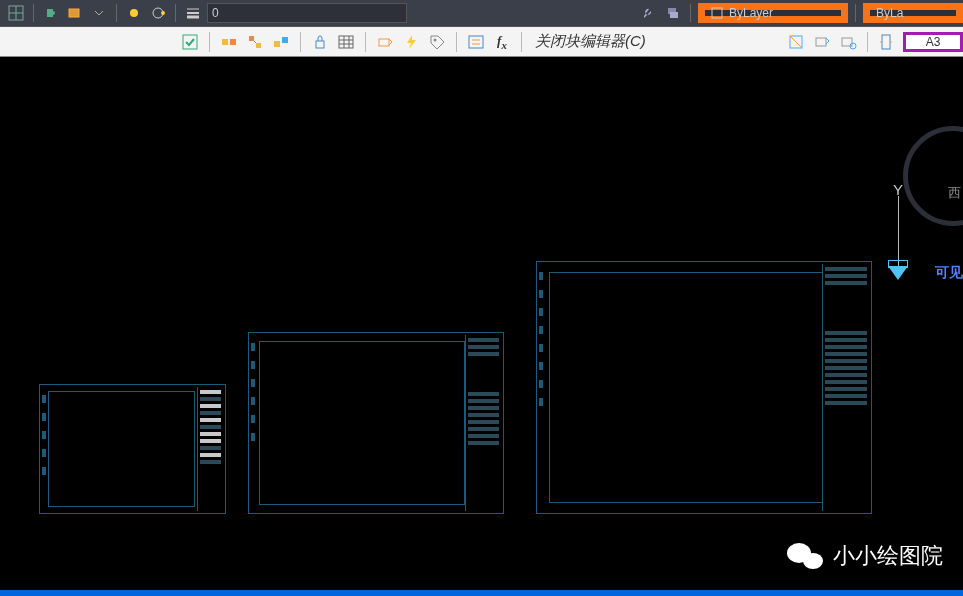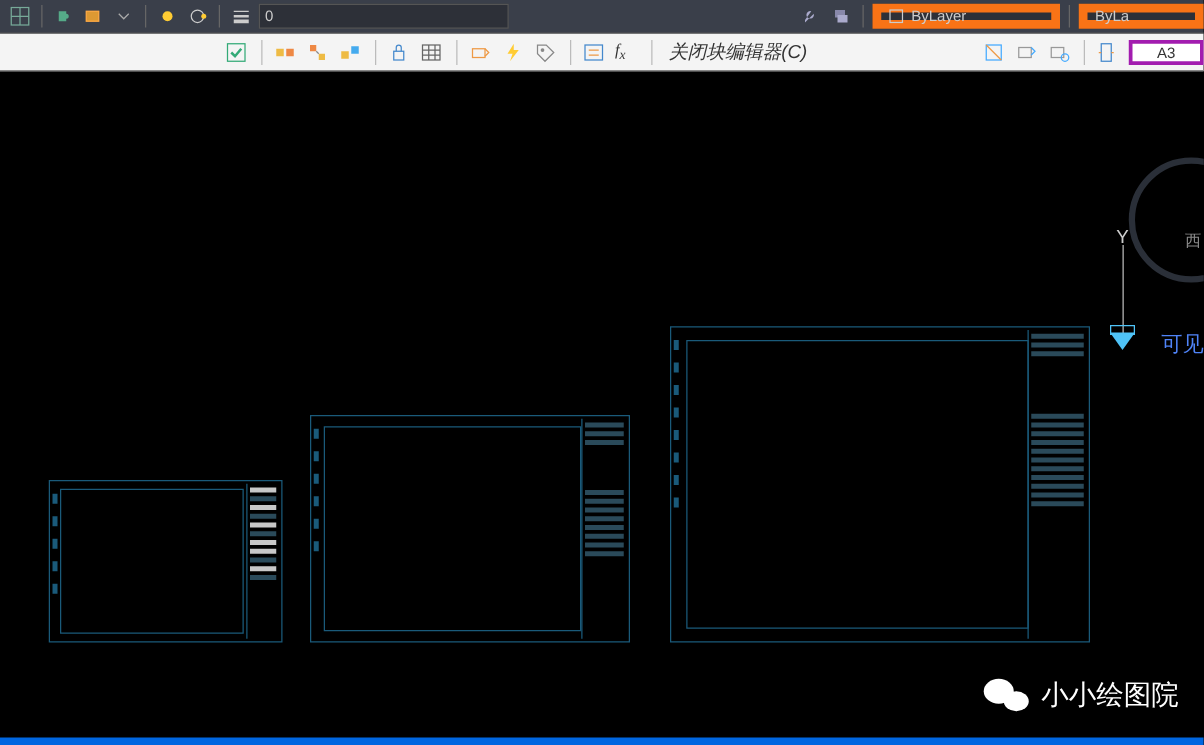--- a/index.html
+++ b/index.html
@@ -52,21 +52,21 @@
     background: #f4f4f4;
     border-bottom: 1px solid #888;
     display: flex;
     align-items: center;
     padding-left: 180px;
     gap: 6px;
     color: #333;
   }
   .tb2-icon {
     width: 20px; height: 20px;
-    display: flex; align-items: center; justify-content: flex-start;
+    display: flex; align-items: center; justify-content: center; font-weight: bold;
   }
   .tb2-sep { width: 1px; height: 20px; background: #bbb; margin: 0 3px; }
   .close-label { font-size: 15px; margin-left: 4px; font-style: italic; }
   .tb2-flex { flex: 1; }
   .tb2-field {
     background: #fff;
     border: 3px solid #a21caf;
     height: 20px;
     min-width: 60px;
     display: flex;
@@ -146,21 +146,22 @@
   .axis-arrow-box {
     position: absolute;
     top: 194px; right: 55px;
     width: 20px; height: 8px;
     border: 1px solid #4fc3f7;
   }
   .axis-label-right {
     position: absolute;
     top: 198px; right: 0px;
     color: #4f83f7;
-    font-size: 17px;
+    font-size: 14px;
+    font-weight: bold;
   }
   
   .watermark {
     position: absolute;
     bottom: 25px; right: 20px;
     display: flex; align-items: center; gap: 10px;
     color: #fff;
     font-size: 22px;
     font-weight: 500;
     text-align: center;

